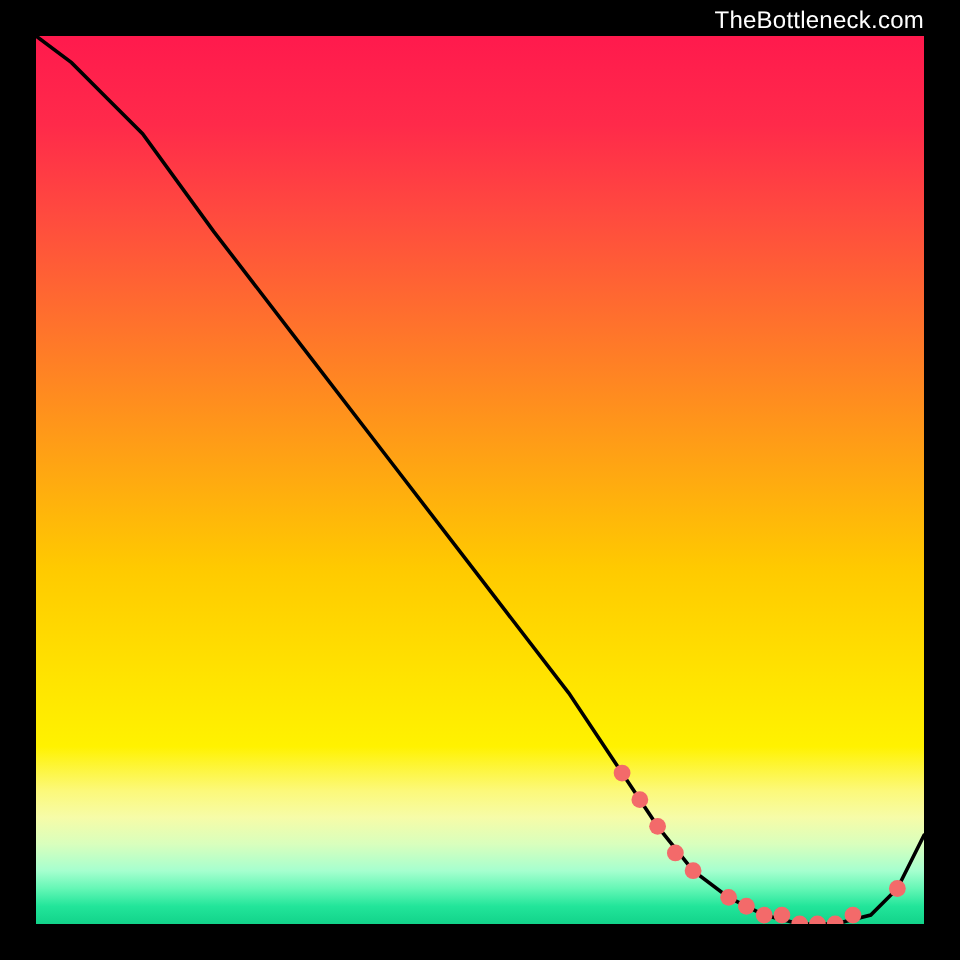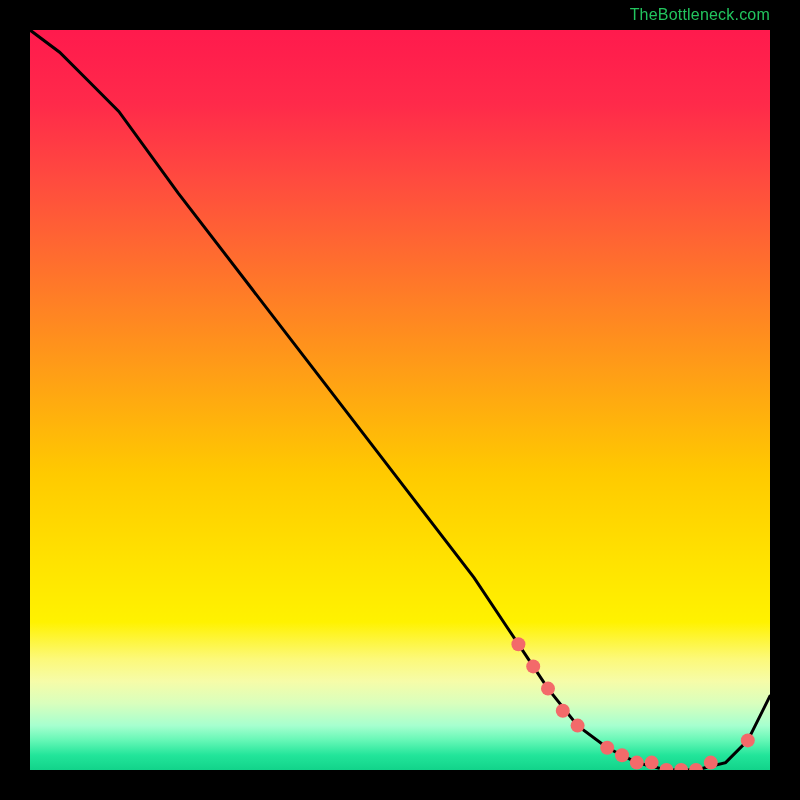--- a/index.html
+++ b/index.html
@@ -47,22 +47,22 @@
     position: absolute;
     left: 0;
     top: 0;
     width: 740px;
     height: 740px;
   }
   .attribution {
     position: absolute;
     top: 6px;
     right: 30px;
-    color: #22c55e;
-    font-size: 16px;
+    color: #ffffff;
+    font-size: 20px;
     font-weight: 500;
     letter-spacing: 0.2px;
   }
 </style>
 </head>
 <body>
 
 <div class="frame">
   <div class="attribution">TheBottleneck.com</div>
   <div class="plot">

